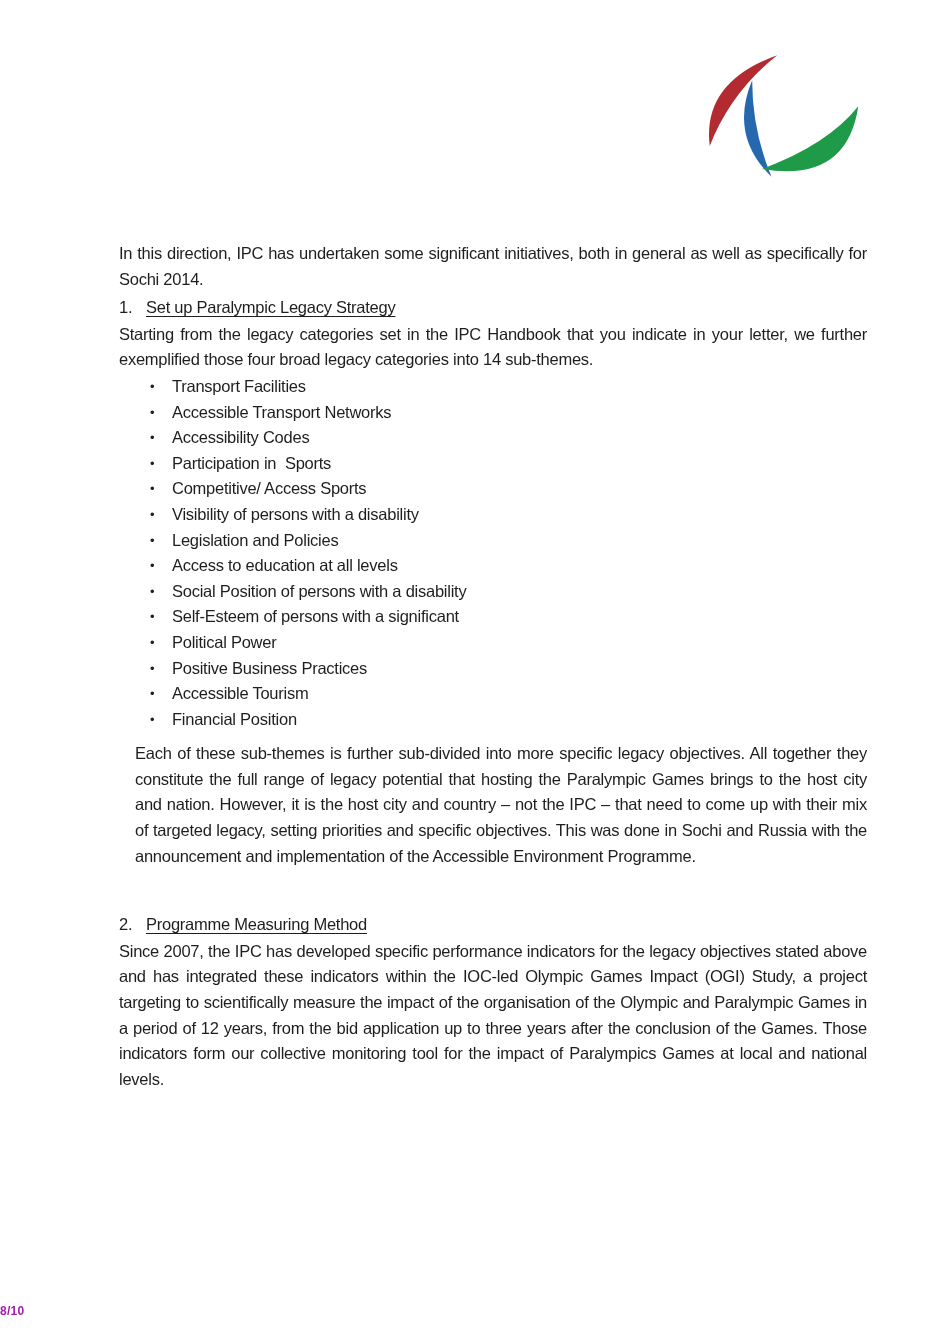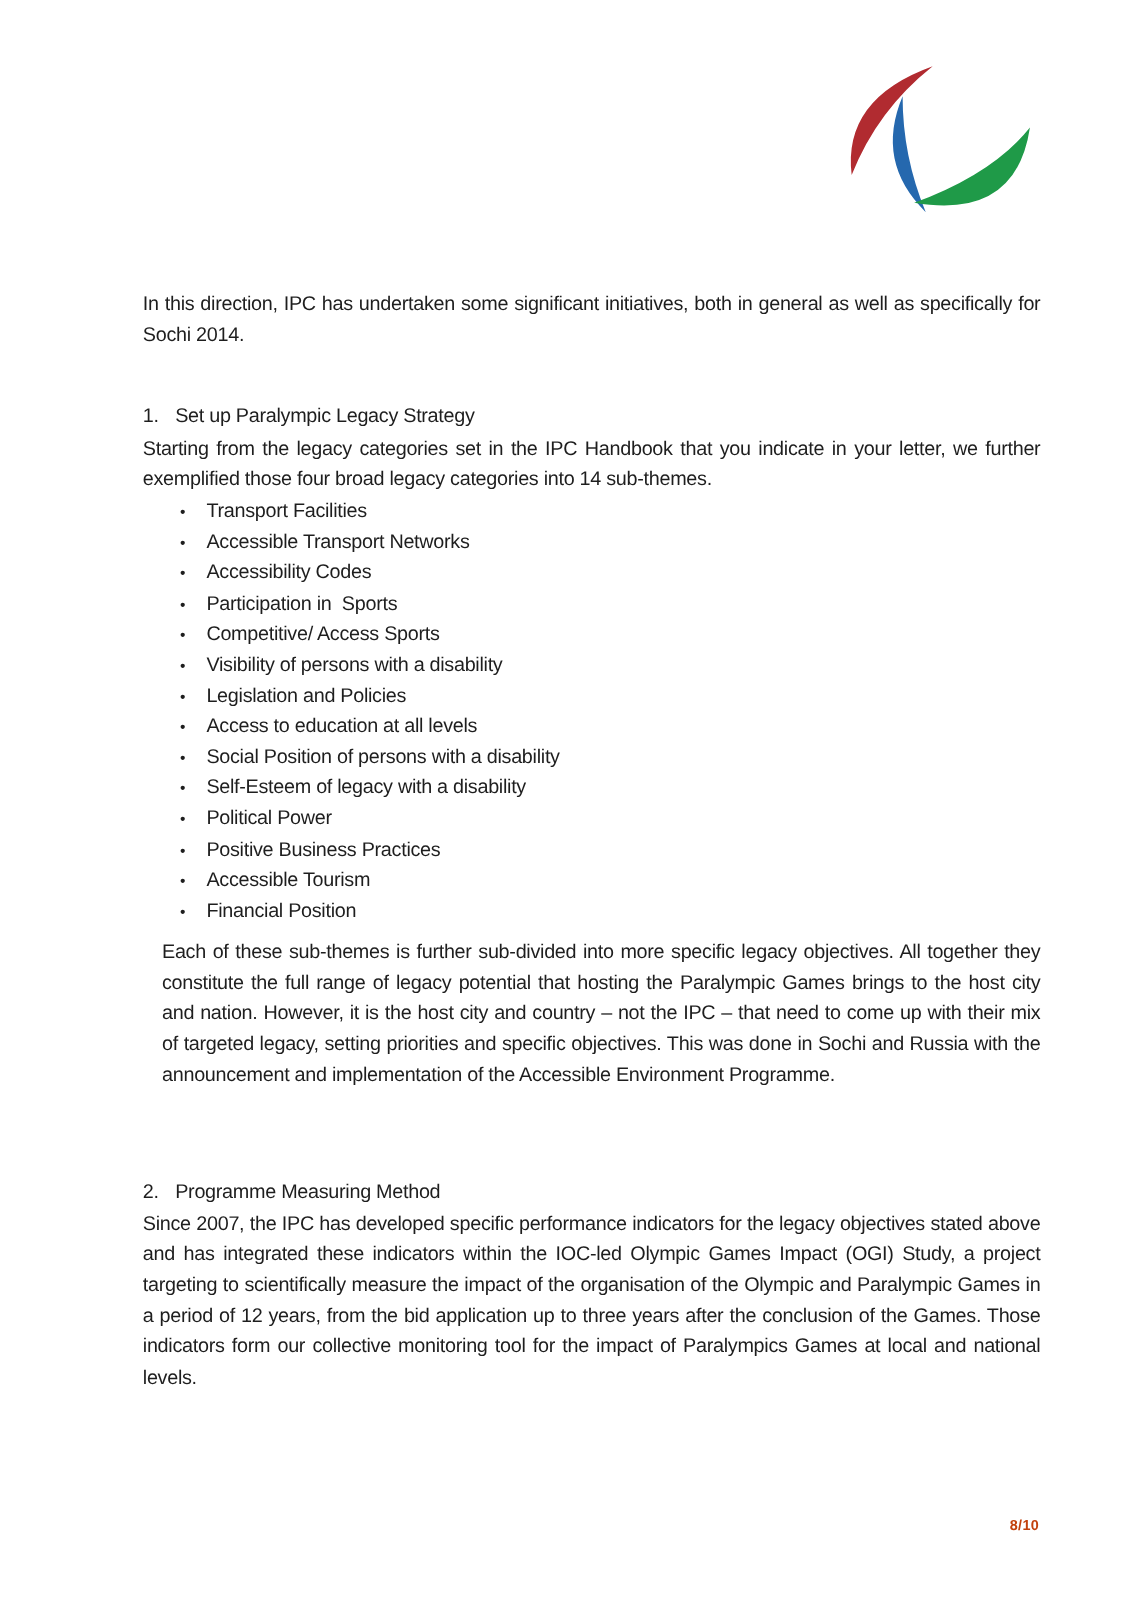--- a/index.html
+++ b/index.html
@@ -24,35 +24,35 @@
   .content {
     position: absolute;
     left: 119px; top: 241px;
     width: 748px;
     font-size: 16.5px;
     line-height: 25.6px;
     letter-spacing: -0.25px;
     text-align: justify;
   }
   p.para { text-align: justify; }
-  .intro { margin-bottom: 14px; }
+  .intro { margin-bottom: 3px; }
   .section-heading {
     display: flex;
     align-items: baseline;
     text-align: left;
     margin: 0 0 1px 0;
   }
   .section-number {
     width: 27px;
     flex: 0 0 27px;
   }
   .heading-text {
+    text-decoration: underline;
     text-underline-offset: 3px;
     text-decoration-thickness: 1px;
-    margin-top: 29px;
   }
   ul.subthemes {
     list-style: none;
     margin: 1px 0 9px 0;
     padding-left: 29px;
     text-align: left;
   }
   ul.subthemes li {
     position: relative;
     padding-left: 24px;
@@ -61,26 +61,25 @@
   }
   ul.subthemes li .bullet-glyph {
     position: absolute;
     left: 2px; top: 0;
     font-size: 13px;
   }
   .closing { margin-top: 3px; margin-left: 16px; }
   .section2-block { margin-top: 43px; }
   .footer {
     position: absolute;
-    left: 0; top: 1264px;
+    left: 0; top: 1304px;
     width: 866px;
-    text-align: right;
     font-size: 12px;
     font-weight: bold;
-    color: #c2410c;
+    color: #a21caf;
     letter-spacing: 0.3px;
   }
 </style>
 </head>
 <body>
 
 <div class="page">
 
   <div class="logo">
     <svg width="164" height="128" viewBox="0 0 170 130" xmlns="http://www.w3.org/2000/svg">
@@ -104,21 +103,21 @@
     <ul class="subthemes">
       <li><span class="bullet-glyph">•</span><span>Transport Facilities</span></li>
       <li><span class="bullet-glyph">•</span><span>Accessible Transport Networks</span></li>
       <li><span class="bullet-glyph">•</span><span>Accessibility Codes</span></li>
       <li><span class="bullet-glyph">•</span><span>Participation in  Sports</span></li>
       <li><span class="bullet-glyph">•</span><span>Competitive/ Access Sports</span></li>
       <li><span class="bullet-glyph">•</span><span>Visibility of persons with a disability</span></li>
       <li><span class="bullet-glyph">•</span><span>Legislation and Policies</span></li>
       <li><span class="bullet-glyph">•</span><span>Access to education at all levels</span></li>
       <li><span class="bullet-glyph">•</span><span>Social Position of persons with a disability</span></li>
-      <li><span class="bullet-glyph">•</span><span>Self-Esteem of legacy with a disability</span></li>
+      <li><span class="bullet-glyph">•</span><span>Self-Esteem of persons with a significant</span></li>
       <li><span class="bullet-glyph">•</span><span>Political Power</span></li>
       <li><span class="bullet-glyph">•</span><span>Positive Business Practices</span></li>
       <li><span class="bullet-glyph">•</span><span>Accessible Tourism</span></li>
       <li><span class="bullet-glyph">•</span><span>Financial Position</span></li>
     </ul>
 
     <p class="para closing">Each of these sub-themes is further sub-divided into more specific legacy objectives. All together they constitute the full range of legacy potential that hosting the Paralympic Games brings to the host city and nation. However, it is the host city and country – not the IPC – that need to come up with their mix of targeted legacy, setting priorities and specific objectives. This was done in Sochi and Russia with the announcement and implementation of the Accessible Environment Programme.</p>
 
     <div class="section2-block">
       <div class="section-heading">

